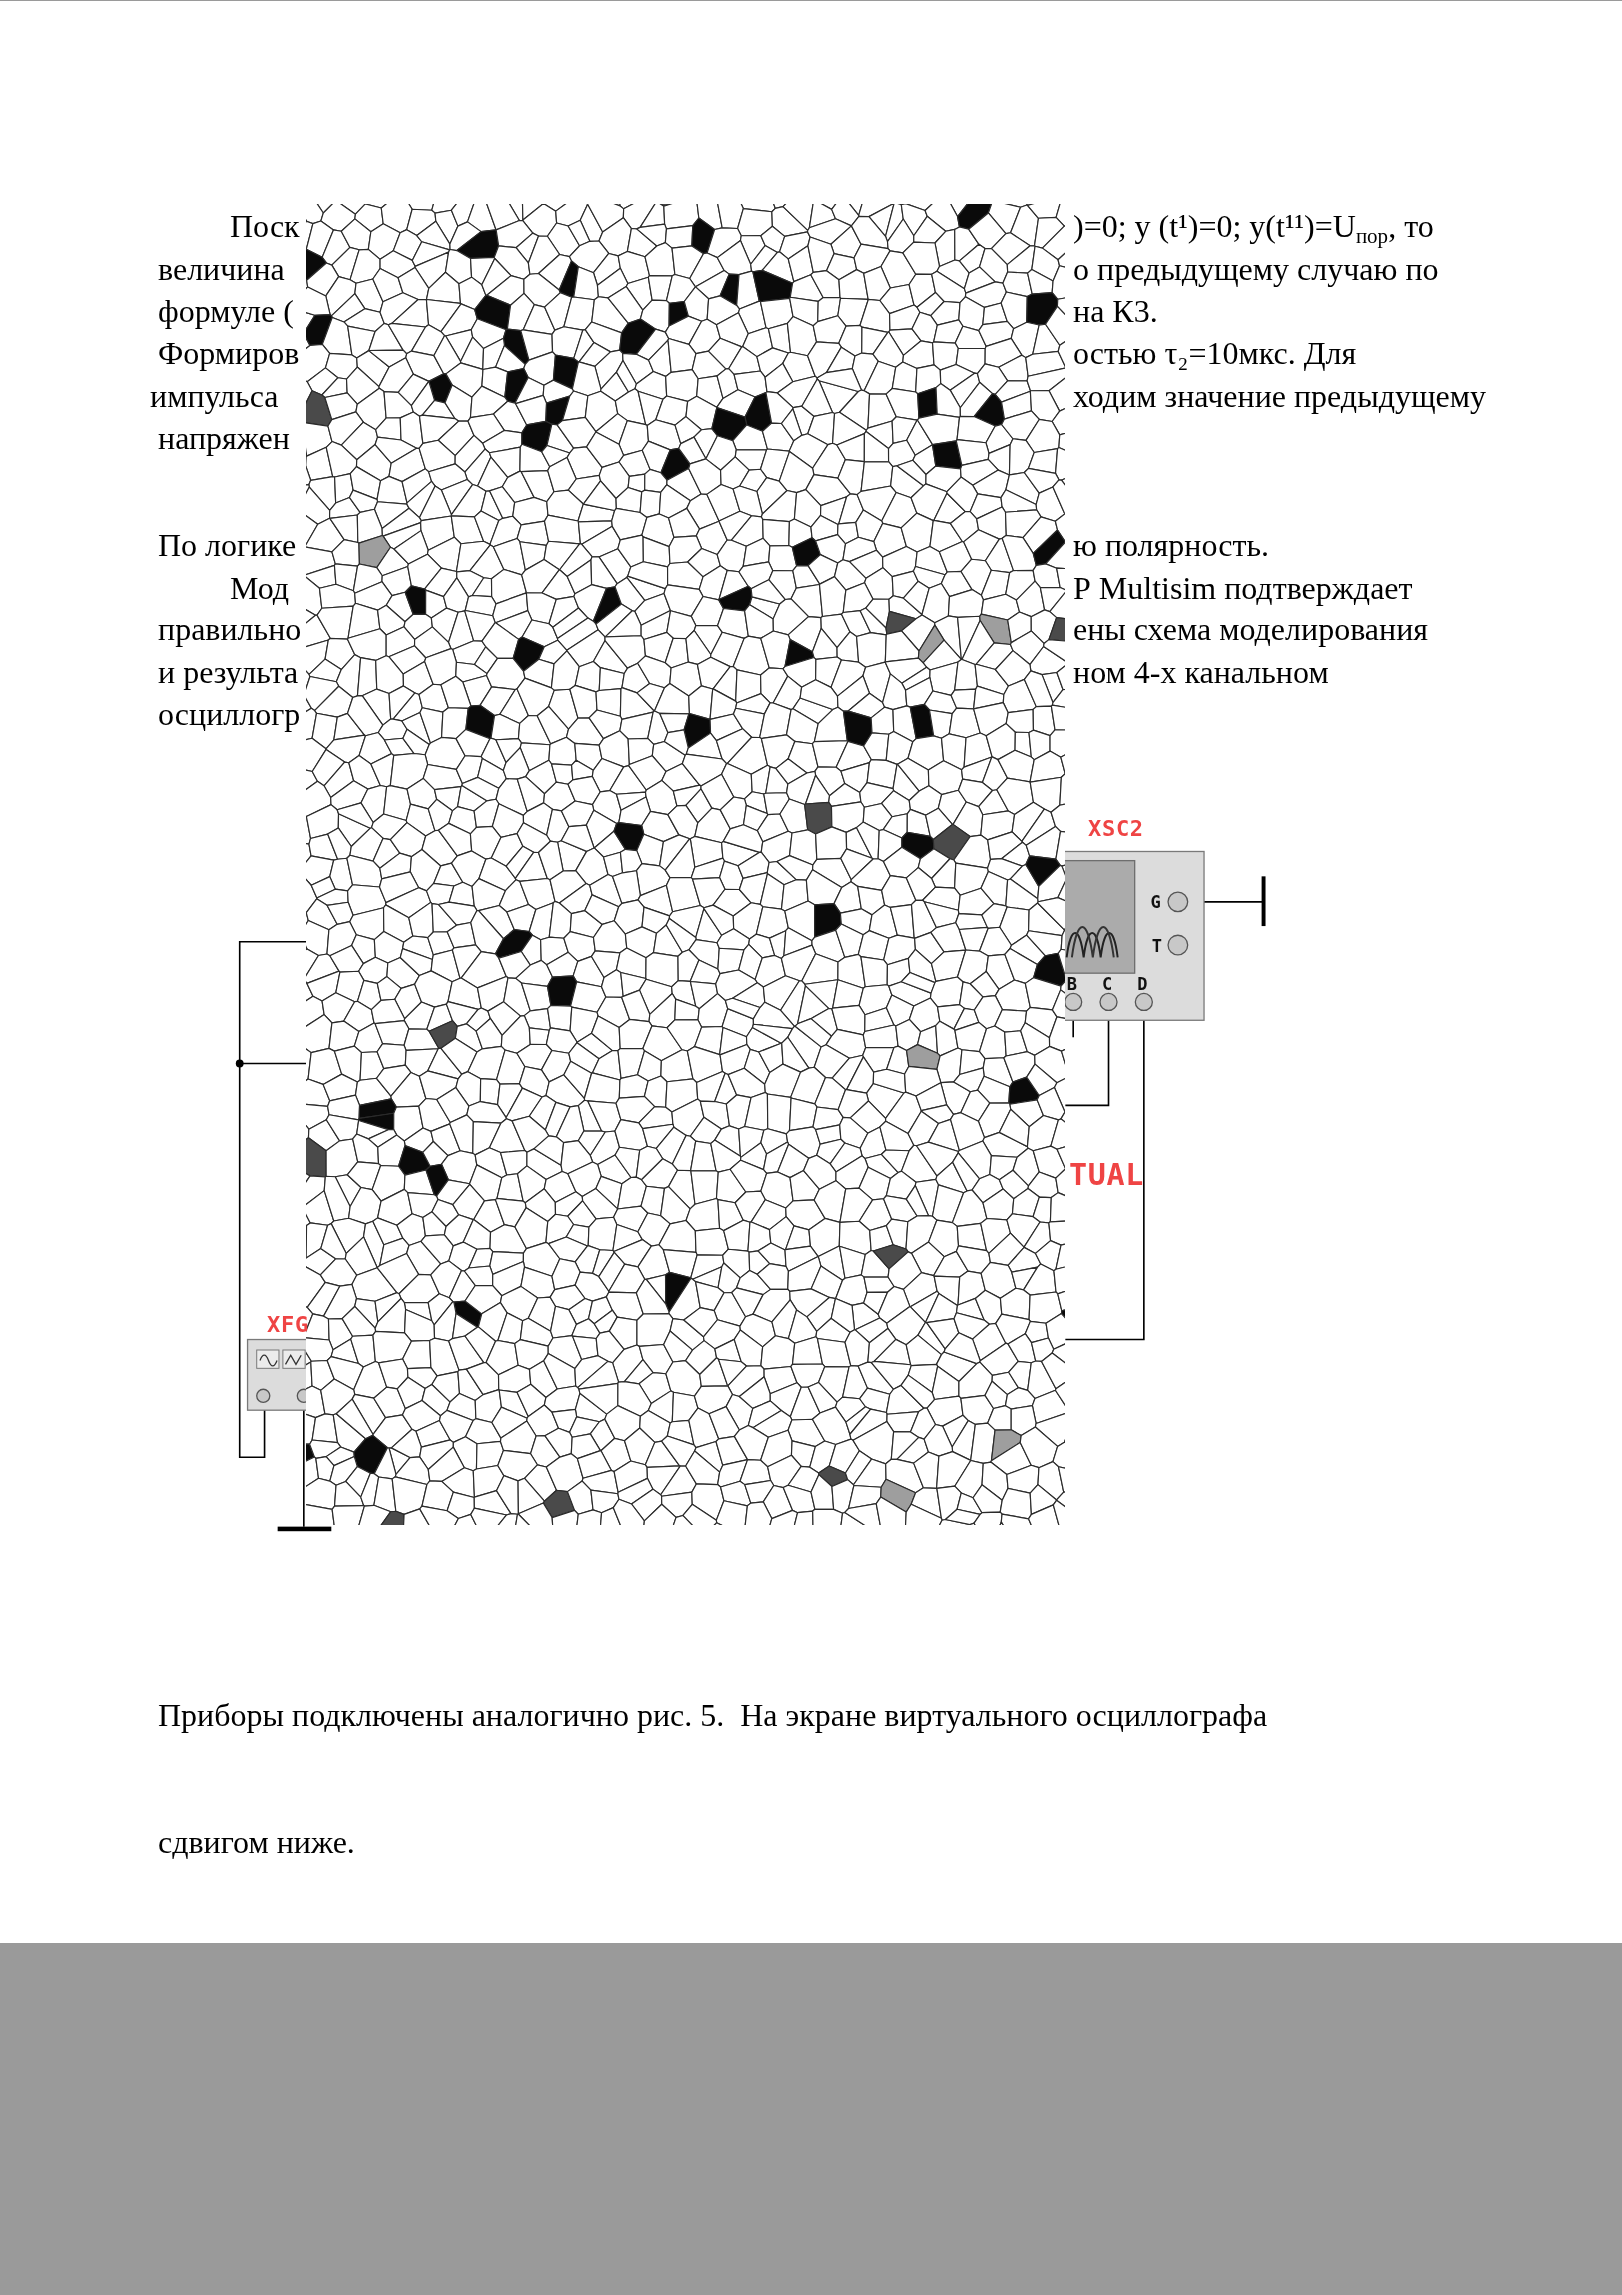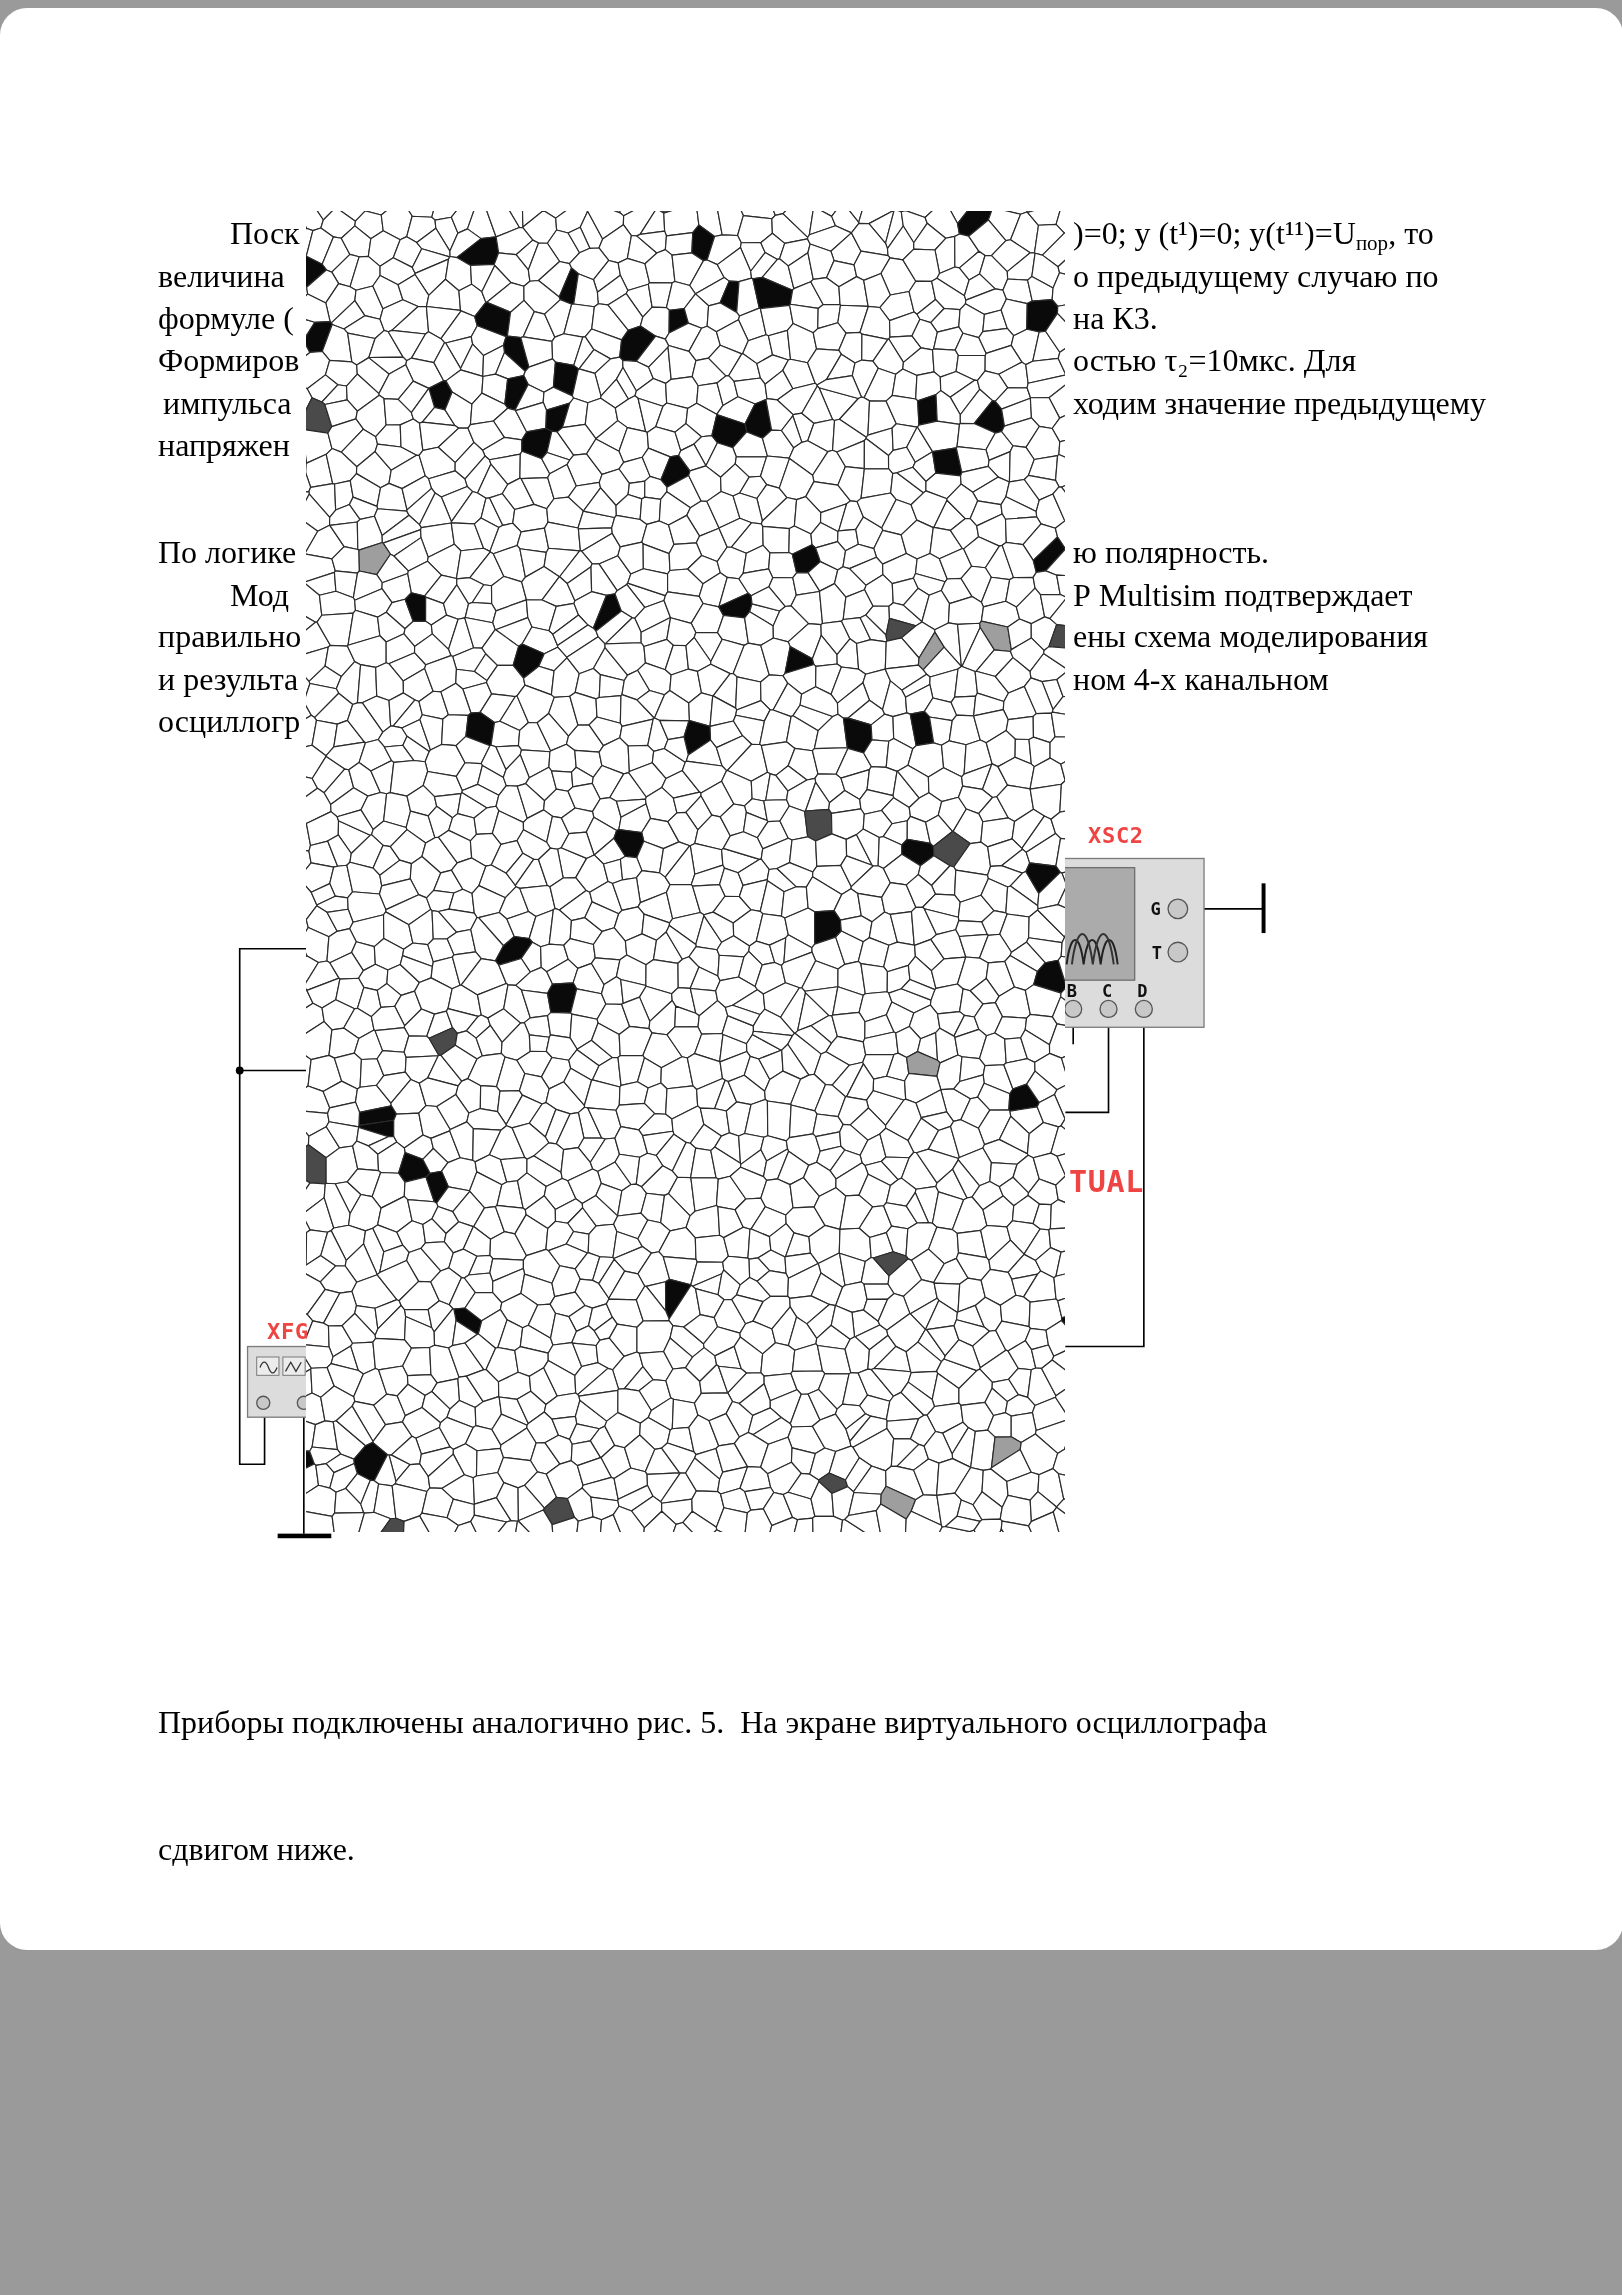--- a/index.html
+++ b/index.html
@@ -1,24 +1,23 @@
 <!DOCTYPE html>
 <html style="font-size:10.5px"><head>
 <meta charset="utf-8">
 <style>
   html,body{margin:0;padding:0;background:#9a9a9a;}
   .page{
     position:relative;
     width:1623px;height:1942px;
-    margin:8px auto;
+    margin:1px auto;
     background:#ffffff;
     font-family:"Liberation Serif",serif;
     color:#000;
     overflow:hidden;
-    border-radius:27px;
   }
   .tl{
     position:absolute;
     font-size:32px;
     line-height:1;
     white-space:pre;
     z-index:1;
   }
   .sub{font-size:21px;vertical-align:-5.9px;font-family:Liberation Serif, serif;}
   .circuit{position:absolute;left:0;top:0;z-index:2;}
@@ -50,21 +49,21 @@
 
   <div class="tl" style="left:158px;top:252px">величина</div>
   <div class="tl" style="left:1073px;top:252px">о предыдущему случаю по</div>
 
   <div class="tl" style="left:158px;top:294px">формуле (</div>
   <div class="tl" style="left:1073px;top:294px">на К3.</div>
 
   <div class="tl" style="left:158px;top:336px">Формиров</div>
   <div class="tl" style="left:1073px;top:336px">остью τ₂=10мкс. Для</div>
 
-  <div class="tl" style="left:163px;top:379px">импульса</div>
+  <div class="tl" style="left:150px;top:379px">импульса</div>
   <div class="tl" style="left:1073px;top:379px">ходим значение предыдущему</div>
 
   <div class="tl" style="left:158px;top:421px">напряжен</div>
 
   <div class="tl" style="left:158px;top:528px">По логике</div>
   <div class="tl" style="left:1073px;top:528px">ю полярность.</div>
 
   <div class="tl" style="left:230px;top:571px">Мод</div>
   <div class="tl" style="left:1073px;top:571px">Р Multisim подтверждает</div>
 

